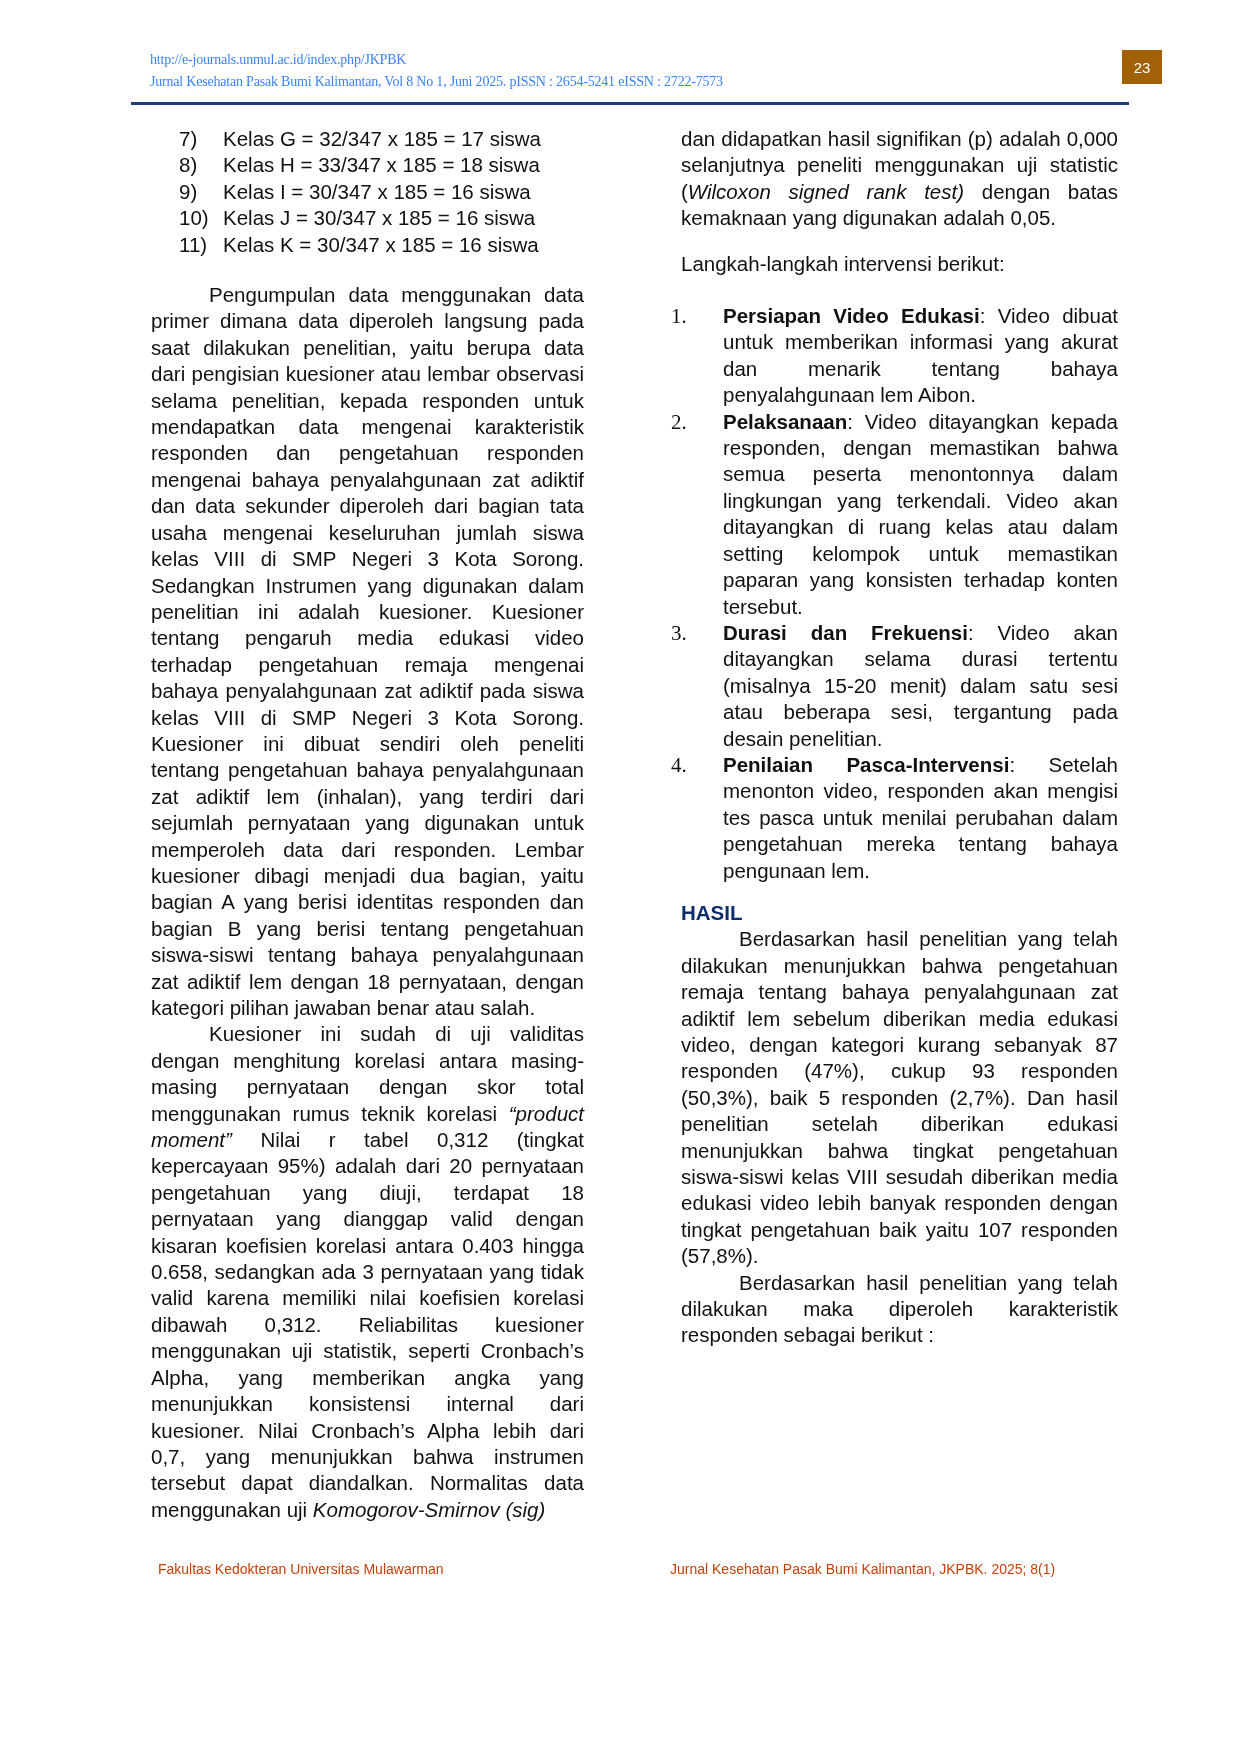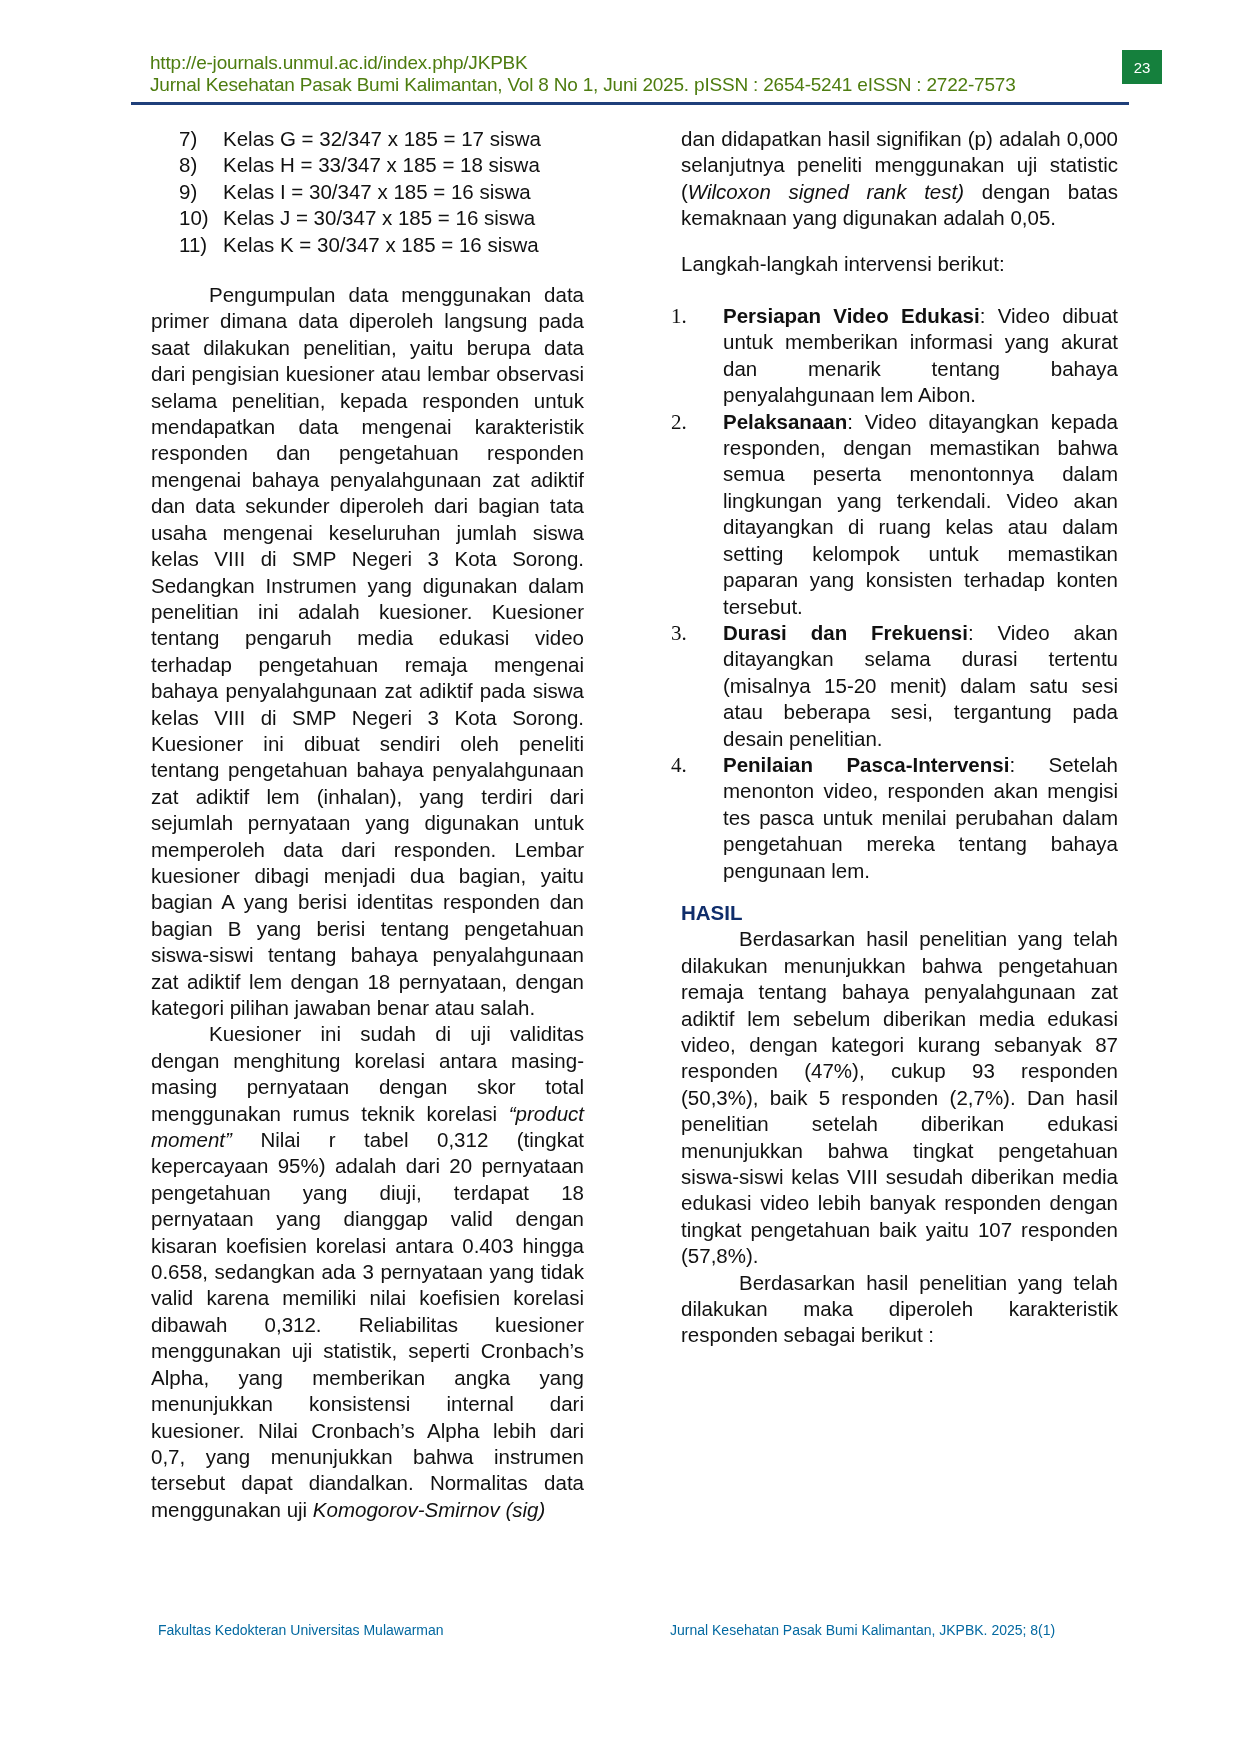--- a/index.html
+++ b/index.html
@@ -1,30 +1,30 @@
 <!DOCTYPE html>
 <html><head>
 <meta charset="utf-8">
 <style>
   html, body { margin: 0; padding: 0; background: #ffffff; }
   body { width: 1240px; height: 1754px; position: relative; overflow: hidden; color: #111; }
   .hdr-url, .hdr-journal {
     position: absolute; left: 150px;
-    font-family: Liberation Sans, sans-serif; font-size: 19px; color: #4d7c0f;
+    font-family: Liberation Serif, serif; font-size: 14px; color: #3b82f6;
     letter-spacing: -0.2px;
   }
   .hdr-url { top: 52px; }
   .hdr-journal { top: 74px; }
   .hdr-rule {
     position: absolute; left: 131px; top: 102px; width: 998px; height: 3px;
     background: #1f3f7a;
   }
   .page-num {
     position: absolute; left: 1122px; top: 50px; width: 40px; height: 34px;
-    background: #15803d; color: #fff;
+    background: #a16207; color: #fff;
     font-family: "Liberation Sans", sans-serif; font-size: 15px;
     display: flex; align-items: center; justify-content: center;
   }
   .col {
     position: absolute; font-family: "Liberation Sans", sans-serif;
     font-size: 20.5px; line-height: 26.4px; text-align: justify; color: #111;
   }
   .col-left { left: 151px; top: 126px; width: 433px; }
   .col-right { left: 681px; top: 126px; width: 437px; }
   .klist { margin: 0 0 24px 0; padding: 0; list-style: none; }
@@ -36,22 +36,22 @@
   .steps { margin: 0; padding: 0; list-style: none; }
   .steps li { position: relative; padding-left: 42px; }
   .steps li .snum {
     position: absolute; left: -10px; top: 0; font-family: "Liberation Serif", serif; font-size: 21px;
   }
   .steps b { font-weight: bold; }
   .section-title {
     margin-top: 16px; font-weight: bold; color: #0f2d6b; font-size: 20.5px;
   }
   .footer-left, .footer-right {
-    position: absolute; top: 1622px;
-    font-family: "Liberation Sans", sans-serif; font-size: 14px; color: #0369a1;
+    position: absolute; top: 1561px;
+    font-family: "Liberation Sans", sans-serif; font-size: 14px; color: #c2410c;
   }
   .footer-left { left: 158px; }
   .footer-right { left: 670px; }
   i { font-style: italic; margin-top: 48px; }
 </style>
 </head>
 <body>
 
 <div>
   <div class="hdr-url">http://e-journals.unmul.ac.id/index.php/JKPBK</div>

